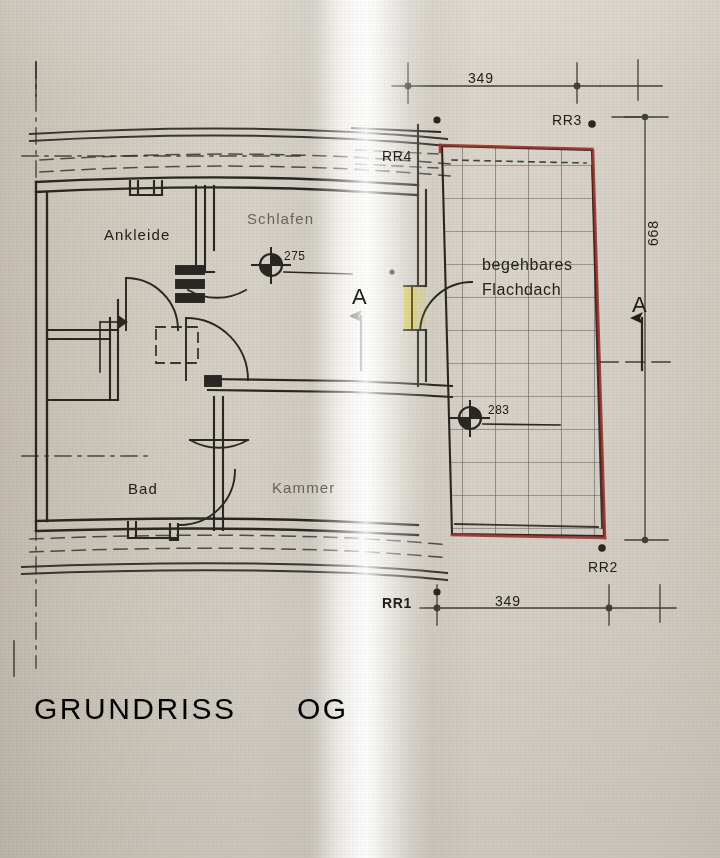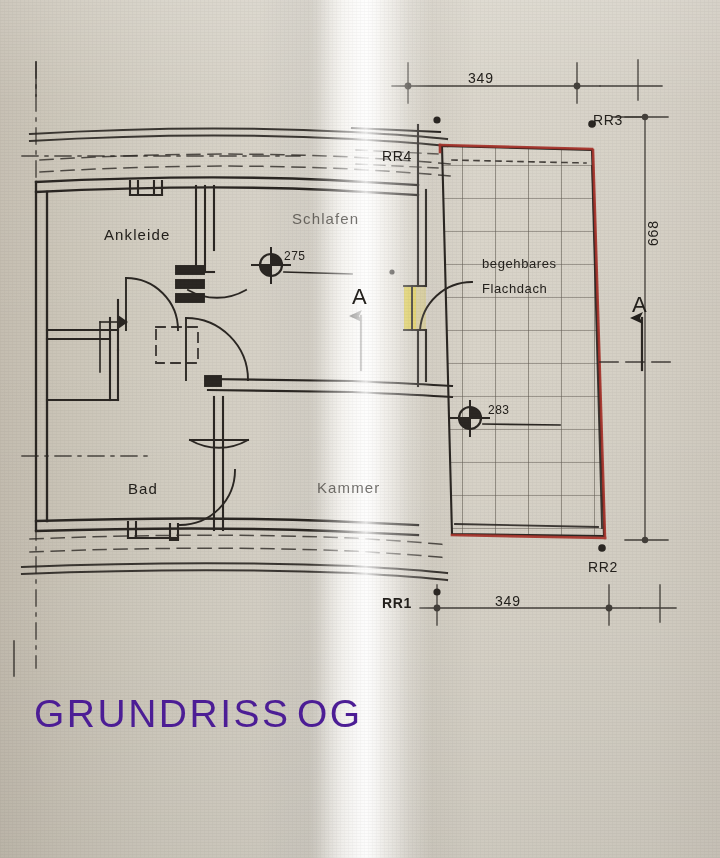--- a/index.html
+++ b/index.html
@@ -48,24 +48,24 @@
   
   .lbl{
     position:absolute;color:#23201c;white-space:nowrap;
     font-family:"Liberation Sans", sans-serif;
   }
   .room{font-size:15px;letter-spacing:1.1px;}
   .dim{font-size:14px;letter-spacing:.8px;}
   .rr{font-size:14px;letter-spacing:.6px;}
   .sec{font-size:22px;letter-spacing:1px;}
   .elev{font-size:12px;letter-spacing:.5px;}
-  .roof{font-size:13px;letter-spacing:.6px;}
-  .title{font-size:39px;letter-spacing:2.5px;color:#4c1d95;}
+  .roof{font-size:16px;letter-spacing:.6px;}
+  .title{font-size:30px;letter-spacing:2.5px;color:#000000;}
   .rot{transform-origin:0 0;transform:rotate(-90deg);}
-  .soft{opacity:.62;margin-left:45px;}
+  .soft{opacity:.62;}
 </style>
 </head>
 <body>
 
 <div id="page">
 
   <div class="paper"></div>
   <div class="paper-v"></div>
 
   <svg id="plan" viewBox="0 0 720 858" xmlns="http://www.w3.org/2000/svg">
@@ -333,21 +333,21 @@
   <div class="lbl roof" style="left:482px;top:281px;">Flachdach</div>
 
   <div class="lbl elev" style="left:284px;top:249px;">275</div>
   <div class="lbl elev" style="left:488px;top:403px;">283</div>
 
   <div class="lbl dim" style="left:468px;top:70px;">349</div>
   <div class="lbl dim" style="left:495px;top:593px;">349</div>
   <div class="lbl dim rot" style="left:645px;top:246px;">668</div>
 
   <div class="lbl rr" style="left:382px;top:106px;margin-top:42px;">RR4</div>
-  <div class="lbl rr" style="left:593px;top:112px;">RR3</div>
+  <div class="lbl rr" style="left:552px;top:112px;">RR3</div>
   <div class="lbl rr" style="left:382px;top:595px;font-weight:bold;">RR1</div>
   <div class="lbl rr" style="left:588px;top:559px;text-align:right;">RR2</div>
 
   <div class="lbl sec" style="left:352px;top:284px;">A</div>
   <div class="lbl sec" style="left:632px;top:292px;">A</div>
 
   <div class="lbl title" style="left:34px;top:692px;">GRUNDRISS</div>
   <div class="lbl title" style="left:297px;top:692px;">OG</div>
 
 </div>

